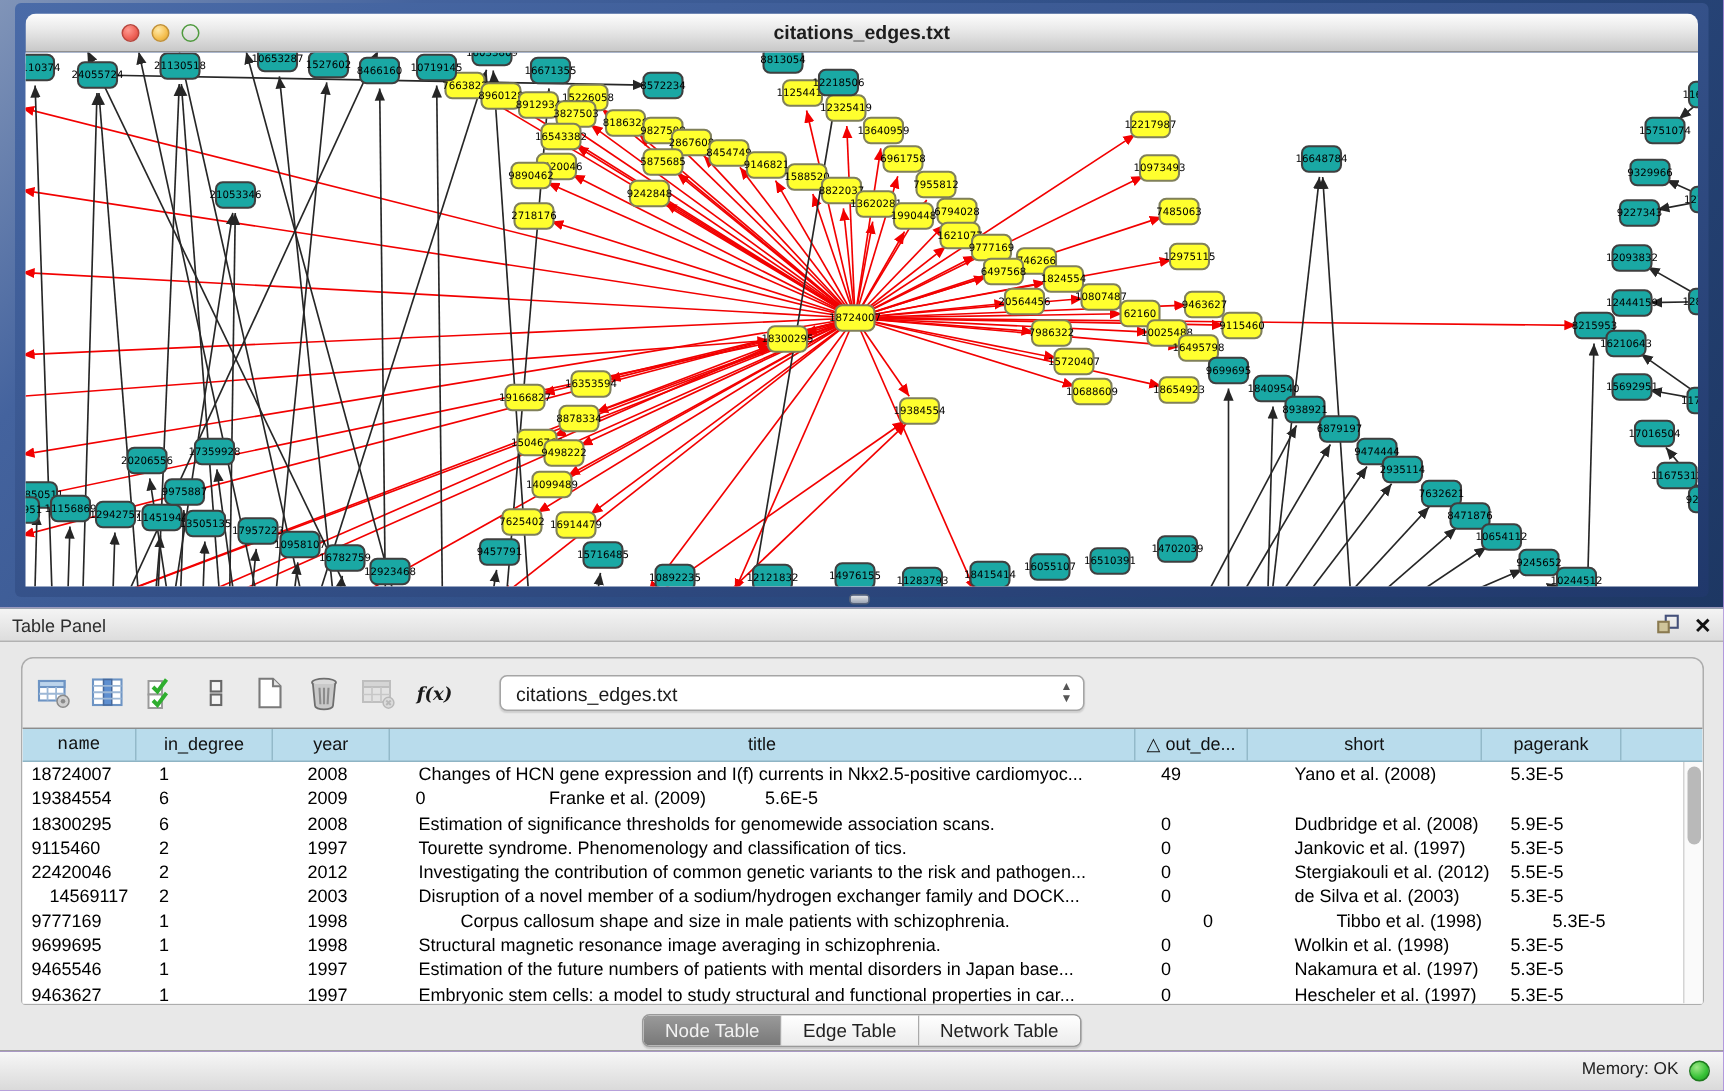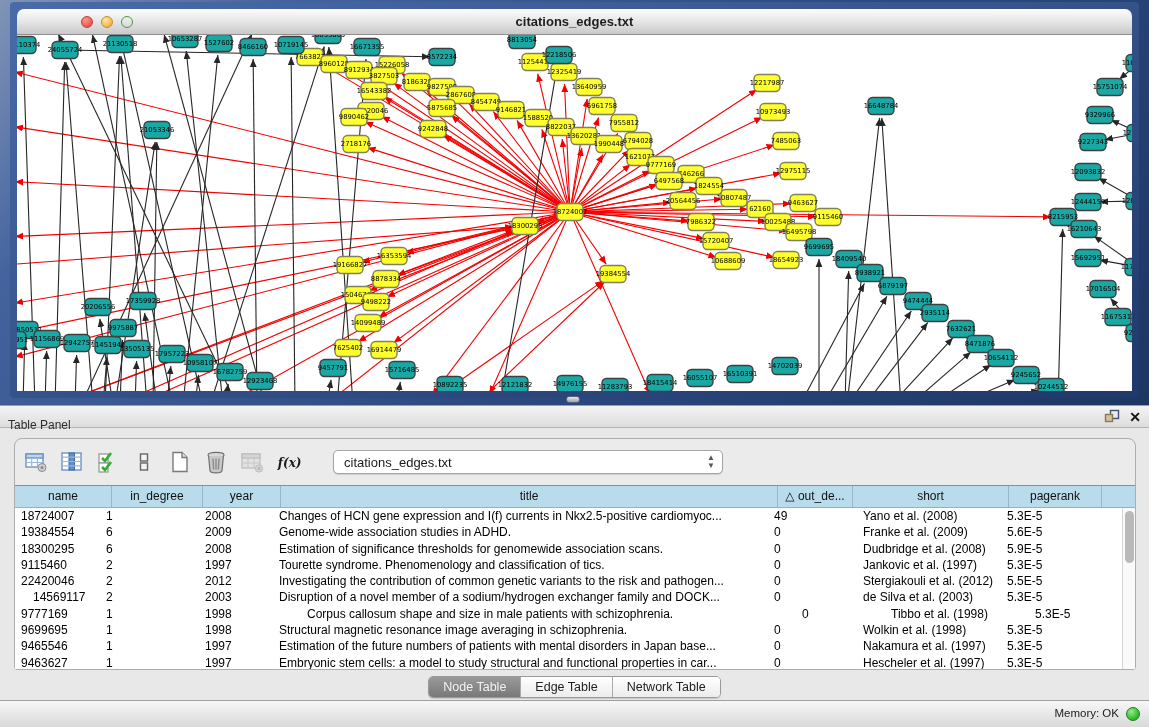--- a/index.html
+++ b/index.html
@@ -23,21 +23,21 @@
     font-size:13px;font-weight:bold;color:#1d1d1d;}
   .canvas{position:relative;width:1115px;height:356px;background:#ffffff;overflow:hidden;}
   .canvas svg{display:block;}
   .splitter-handle{position:absolute;left:566px;top:396px;width:14px;height:7px;
     border-radius:3px;background:linear-gradient(#e8e8e8,#9aa4b5);border:1px solid #55627a;}
 
   
   .table-panel{position:absolute;left:0;top:405px;width:1149px;height:295px;background:#e8e8e8;}
   .panel-header{position:relative;height:23px;border-top:1px solid #97a0ad;border-bottom:1px solid #b2b2b2;
     background:linear-gradient(#f4f4f4,#dddddd);}
-  .panel-title{position:absolute;left:8px;top:12px;font-size:12px;color:#2d2d2d;}
+  .panel-title{position:absolute;left:8px;top:4px;font-size:12px;color:#2d2d2d;}
   .panel-header-actions{position:absolute;right:8px;top:3px;display:flex;align-items:center;gap:9px;}
   .icon-btn{cursor:default;display:inline-flex;align-items:center;justify-content:center;}
   .close-x{font-size:14px;font-weight:bold;color:#111;line-height:14px;}
 
   .panel-body{position:relative;height:272px;}
   .attr-browser{position:absolute;left:14px;top:10px;width:1122px;height:232px;
     border:1px solid #adadad;border-radius:8px 8px 3px 3px;background:#ebebeb;}
   .tp-toolbar{position:relative;height:46px;display:flex;align-items:center;padding-left:8px;gap:10px;}
   .tool{width:26px;height:26px;display:flex;align-items:center;justify-content:center;}
   .combo{position:relative;margin-left:22px;width:390px;height:24px;background:#ffffff;
@@ -799,21 +799,21 @@
             <span>citations_edges.txt</span>
             <span class="arrows">
                 <span>▲</span>
                 <span>▼</span>
               </span>
           </div>
         </div>
 
         <div class="tablebox">
           <div class="thead" id="thead">
-              <div class="th" style="width: 97px;">name</div>
+              <div class="th" style="width: 76px; font-family: Liberation Mono, monospace;">name</div>
               <div class="th" style="width: 91px;">in_degree</div>
               <div class="th" style="width: 78px;">year</div>
               <div class="th" style="width: 497px;">title</div>
               <div class="th" style="width: 75px;">△ out_de...</div>
               <div class="th" style="width: 156px;">short</div>
               <div class="th" style="width: 93px;">pagerank</div>
               <div class="th" style="width: 30px; border-right: none;"></div>
             </div>
           <div class="tbody" id="tbody">
               <div class="tr">
@@ -822,21 +822,20 @@
                 <div class="td" style="width: 78px; padding-left: 12px;">2008</div>
                 <div class="td" style="width: 497px; padding-left: 8px;">Changes of HCN gene expression and I(f) currents in Nkx2.5-positive cardiomyoc...</div>
                 <div class="td" style="width: 75px; padding-left: 6px;">49</div>
                 <div class="td" style="width: 156px; padding-left: 20px;">Yano et al. (2008)</div>
                 <div class="td" style="width: 93px; padding-left: 8px;">5.3E-5</div>
               </div>
               <div class="tr">
                 <div class="td" style="width: 87px; padding-left: 6px;">19384554</div>
                 <div class="td" style="width: 91px; padding-left: 4px;">6</div>
                 <div class="td" style="width: 78px; padding-left: 12px;">2009</div>
-                <div class="td" style="width: 497px; padding-left: 8px;">Genome-wide association studies in ADHD.</div>
                 <div class="td" style="width: 75px; padding-left: 6px;">0</div>
                 <div class="td" style="width: 156px; padding-left: 20px;">Franke et al. (2009)</div>
                 <div class="td" style="width: 93px; padding-left: 8px;">5.6E-5</div>
               </div>
               <div class="tr">
                 <div class="td" style="width: 87px; padding-left: 6px;">18300295</div>
                 <div class="td" style="width: 91px; padding-left: 4px;">6</div>
                 <div class="td" style="width: 78px; padding-left: 12px;">2008</div>
                 <div class="td" style="width: 497px; padding-left: 8px;">Estimation of significance thresholds for genomewide association scans.</div>
                 <div class="td" style="width: 75px; padding-left: 6px;">0</div>

